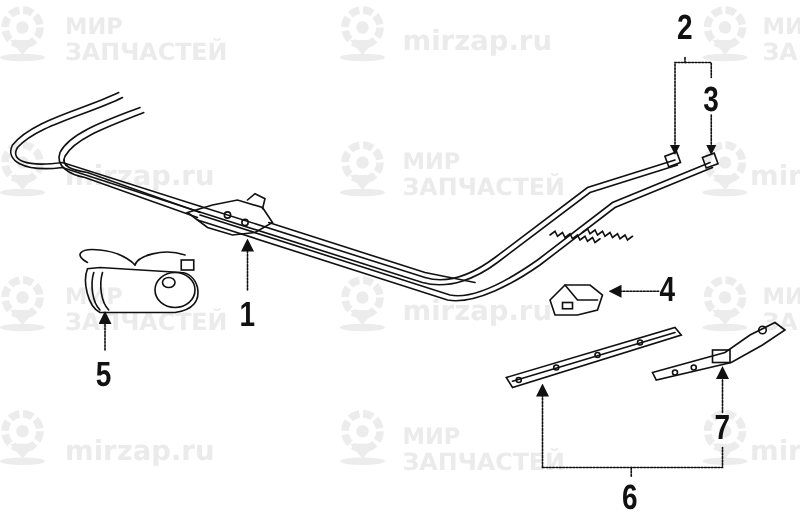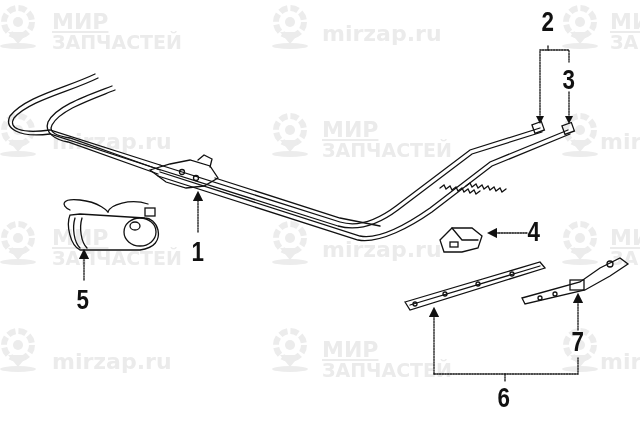--- a/index.html
+++ b/index.html
@@ -1,19 +1,19 @@
 <!DOCTYPE html>
 <html><head>
 <meta charset="utf-8">
 <style>
   html,body{margin:0;padding:0;background:#ffffff;}
   body{width:640px;height:424px;overflow:hidden;position:relative;font-family:"Liberation Sans",sans-serif;}
   #stage{position:absolute;left:0;top:0;width:640px;height:424px;}
   .wm{position:absolute;color:#ebebeb;font-family:"DejaVu Sans",sans-serif;font-weight:bold;pointer-events:none;}
-  .wm .l1{font-size:22px;line-height:20px;display:block;text-decoration:underline;}
+  .wm .l1{font-size:18px;line-height:20px;display:block;}
   .wm .l2{font-size:19px;line-height:20px;display:block;}
   .wm .url{font-size:22px;line-height:24px;display:block;}
   .callout{position:absolute;font-family:"Liberation Sans",sans-serif;font-weight:bold;font-size:28px;color:#111;line-height:28px;transform:scaleX(0.8);}
 </style>
 </head>
 <body>
 
 <div id="stage">
 
   <svg width="640" height="424" style="position:absolute;left:0;top:0">

